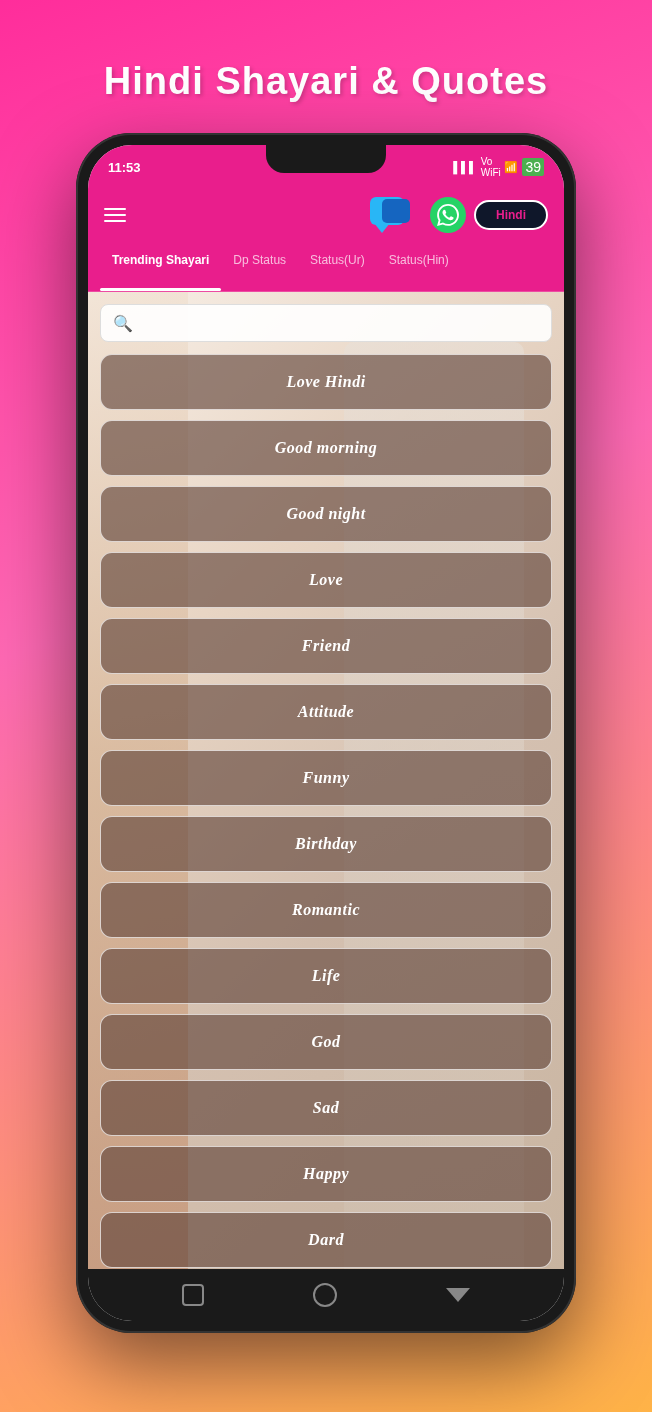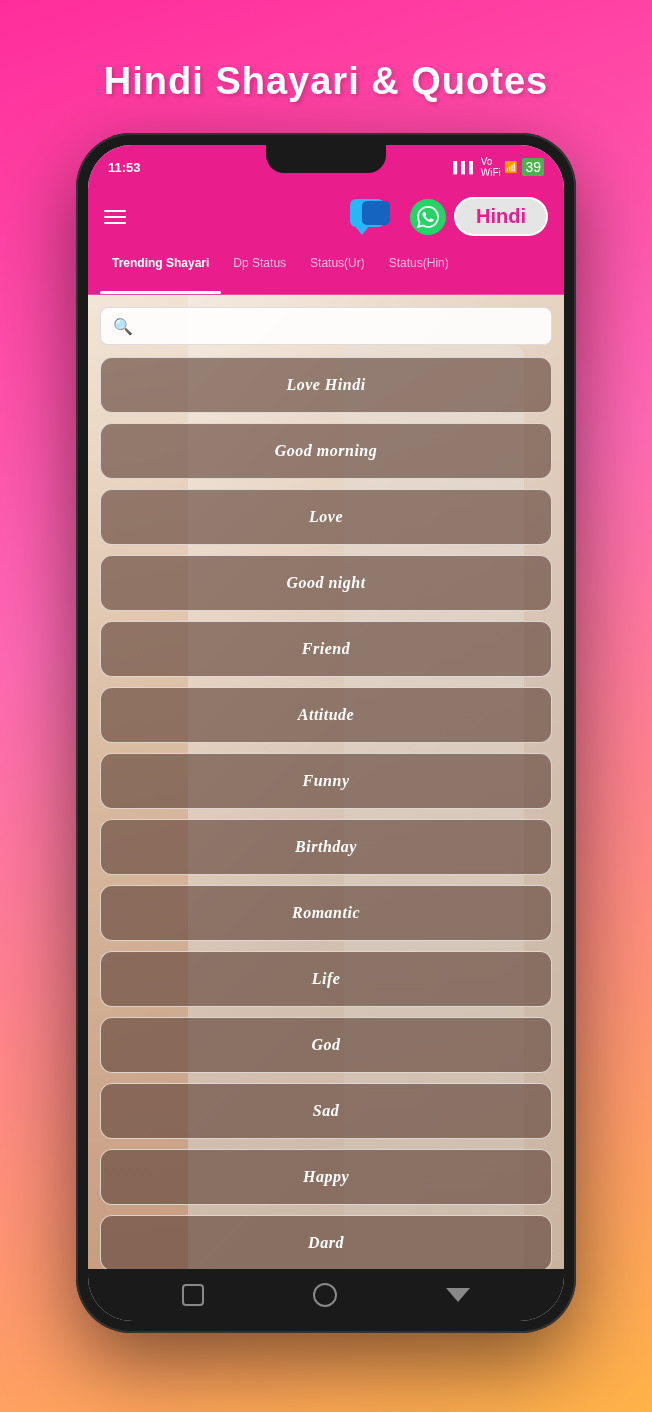--- a/index.html
+++ b/index.html
@@ -127,26 +127,26 @@
       background: #25d366;
       border-radius: 50%;
       display: flex;
       align-items: center;
       justify-content: center;
       color: white;
       font-size: 20px;
     }
 
     .hindi-btn {
-      background: #e5e5e5;
+      background: #0f172a;
       color: #e91e8c;
       border: 2px solid white;
       border-radius: 30px;
       padding: 6px 20px;
-      font-size: 20px;
+      font-size: 12px;
       font-weight: bold;
       cursor: pointer;
     }
 
     
     .tab-bar {
       background: #e91e8c;
       display: flex;
       padding: 0 12px;
       border-bottom: 1px solid rgba(255,255,255,0.2);
@@ -335,22 +335,22 @@
         <div class="search-bar">
           <span class="search-icon-char">🔍</span>
           <input type="text" style="border: none; background: transparent; outline: none; flex: 1 1 0%; font-size: 14px;" placeholder="">
         </div>
       </div>
 
       <div class="categories-grid">
 
         <div class="cat-btn">Love Hindi</div>
         <div class="cat-btn">Good morning</div>
+        <div class="cat-btn">Good night</div>
         <div class="cat-btn">Love</div>
-        <div class="cat-btn">Good night</div>
         <div class="cat-btn">Friend</div>
         <div class="cat-btn">Attitude</div>
         <div class="cat-btn">Funny</div>
         <div class="cat-btn">Birthday</div>
         <div class="cat-btn">Romantic</div>
         <div class="cat-btn">Life</div>
         <div class="cat-btn">God</div>
         <div class="cat-btn">Sad</div>
         <div class="cat-btn">Happy</div>
         <div class="cat-btn">Dard</div>

